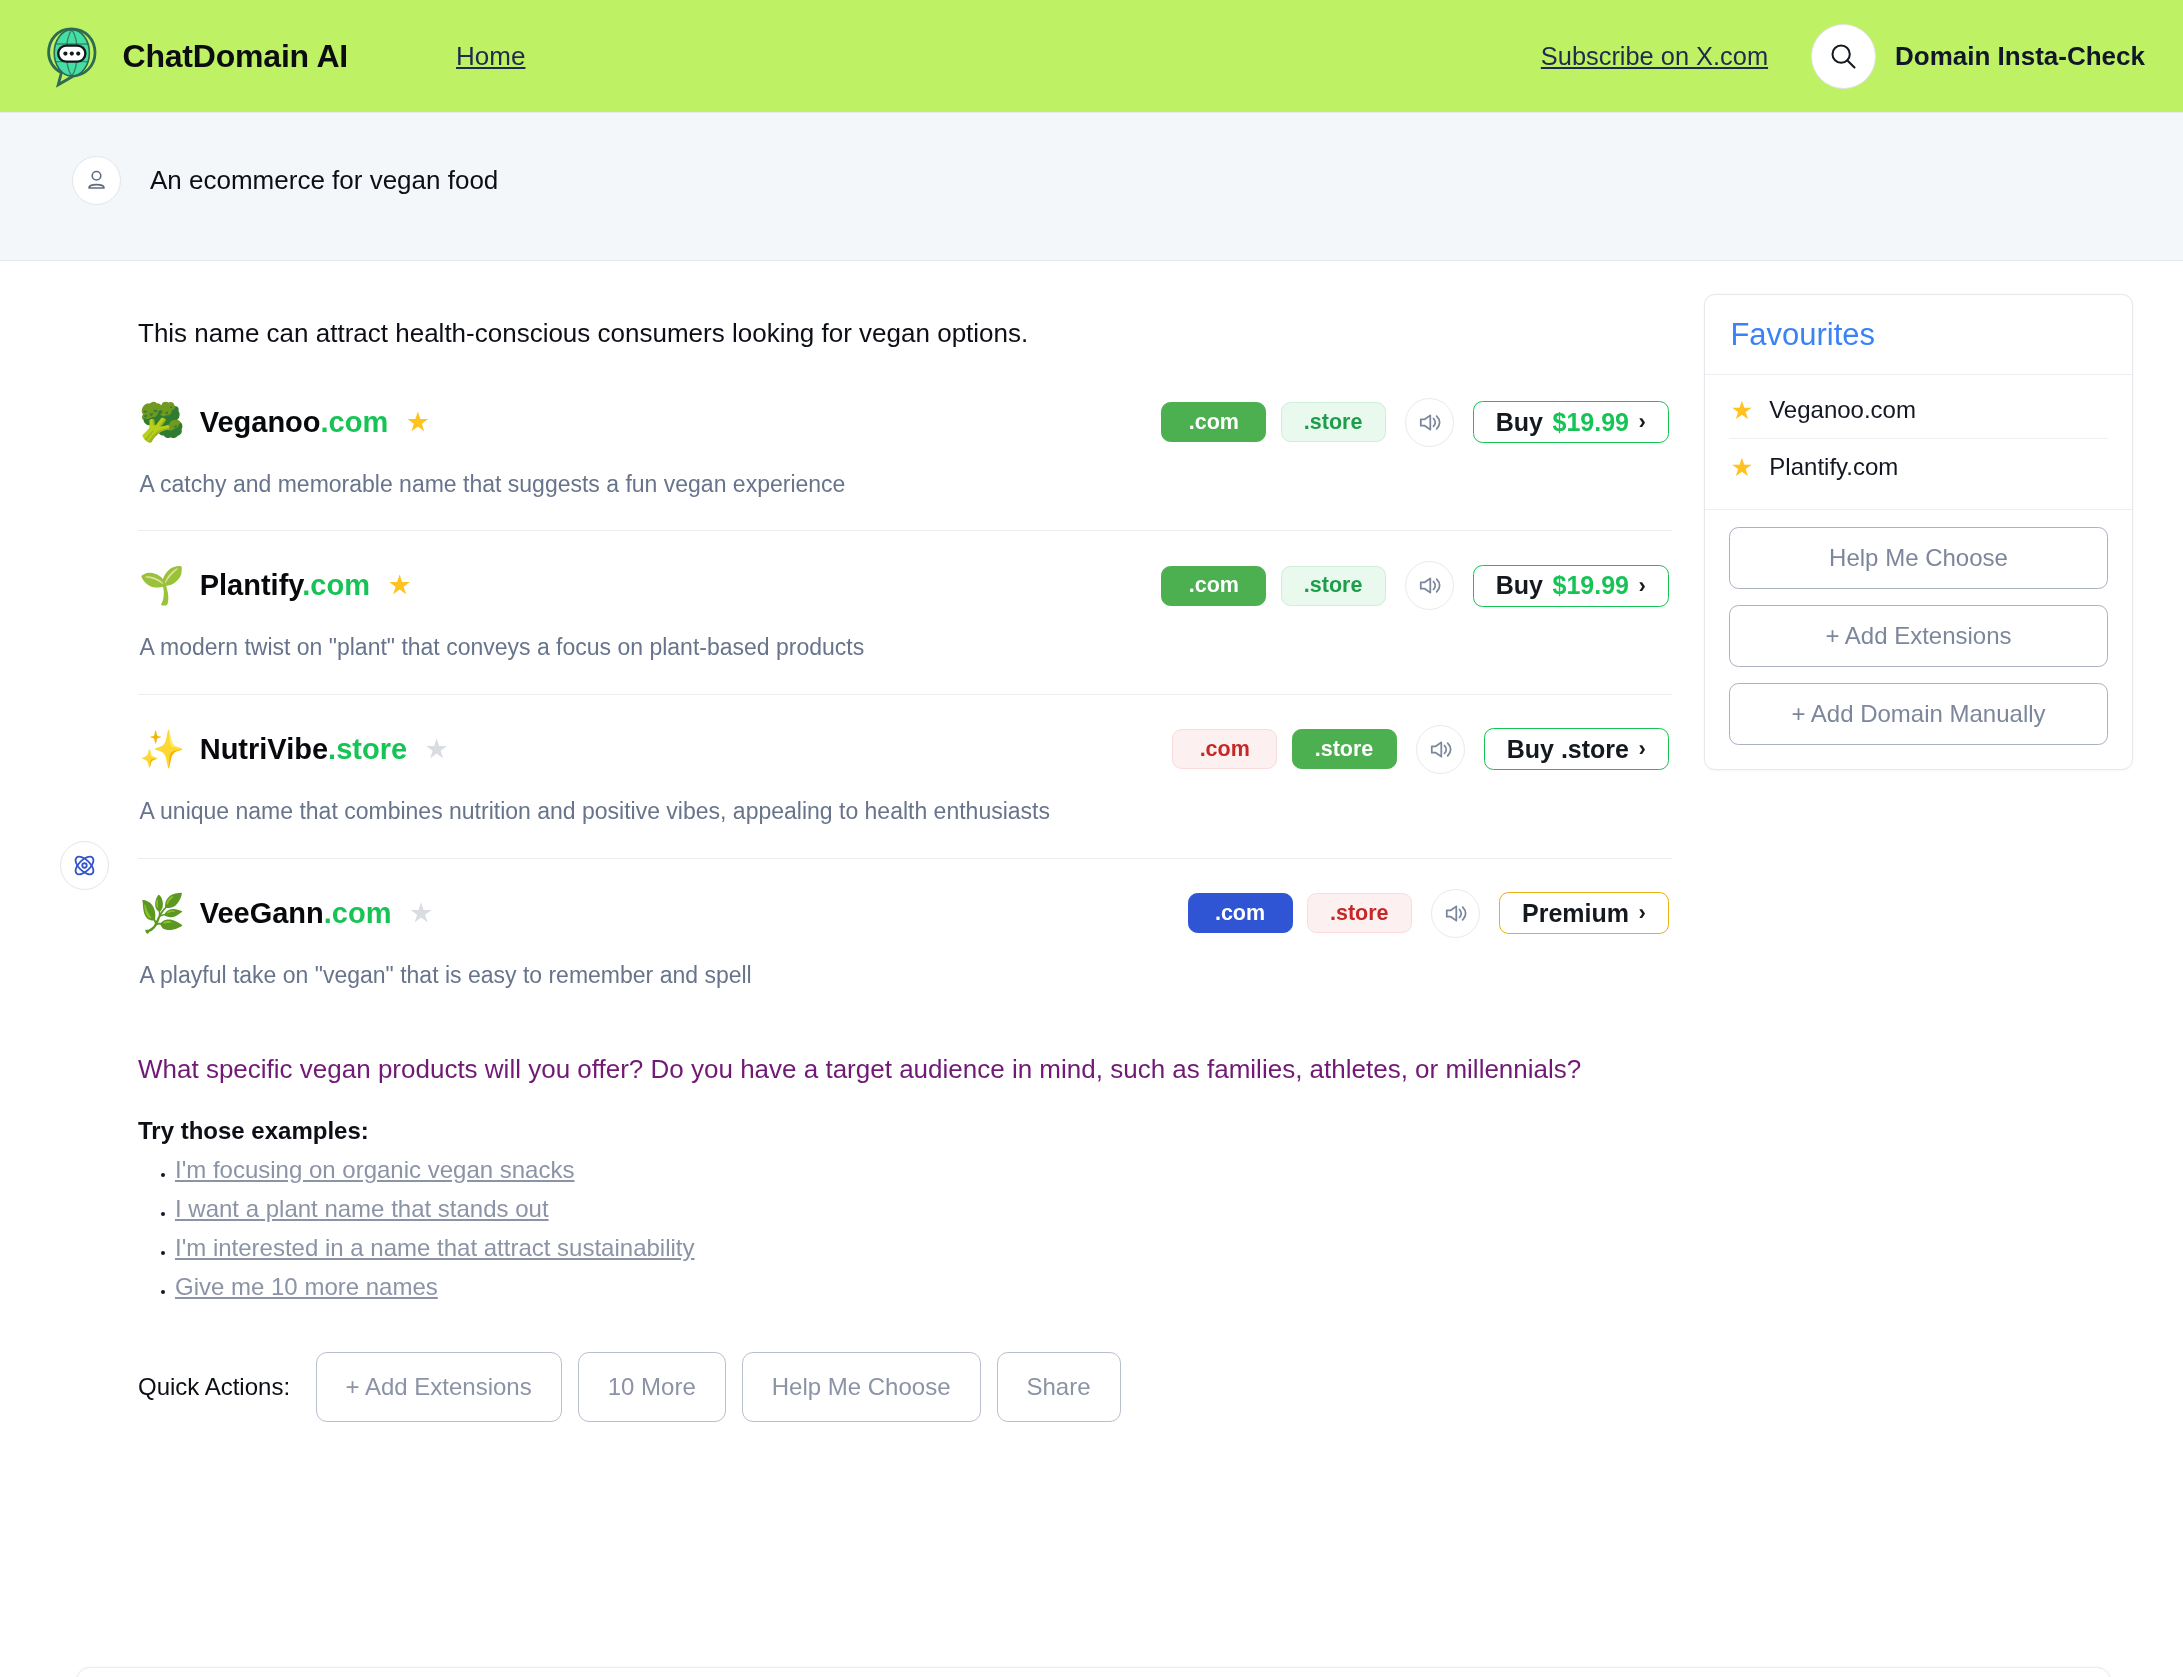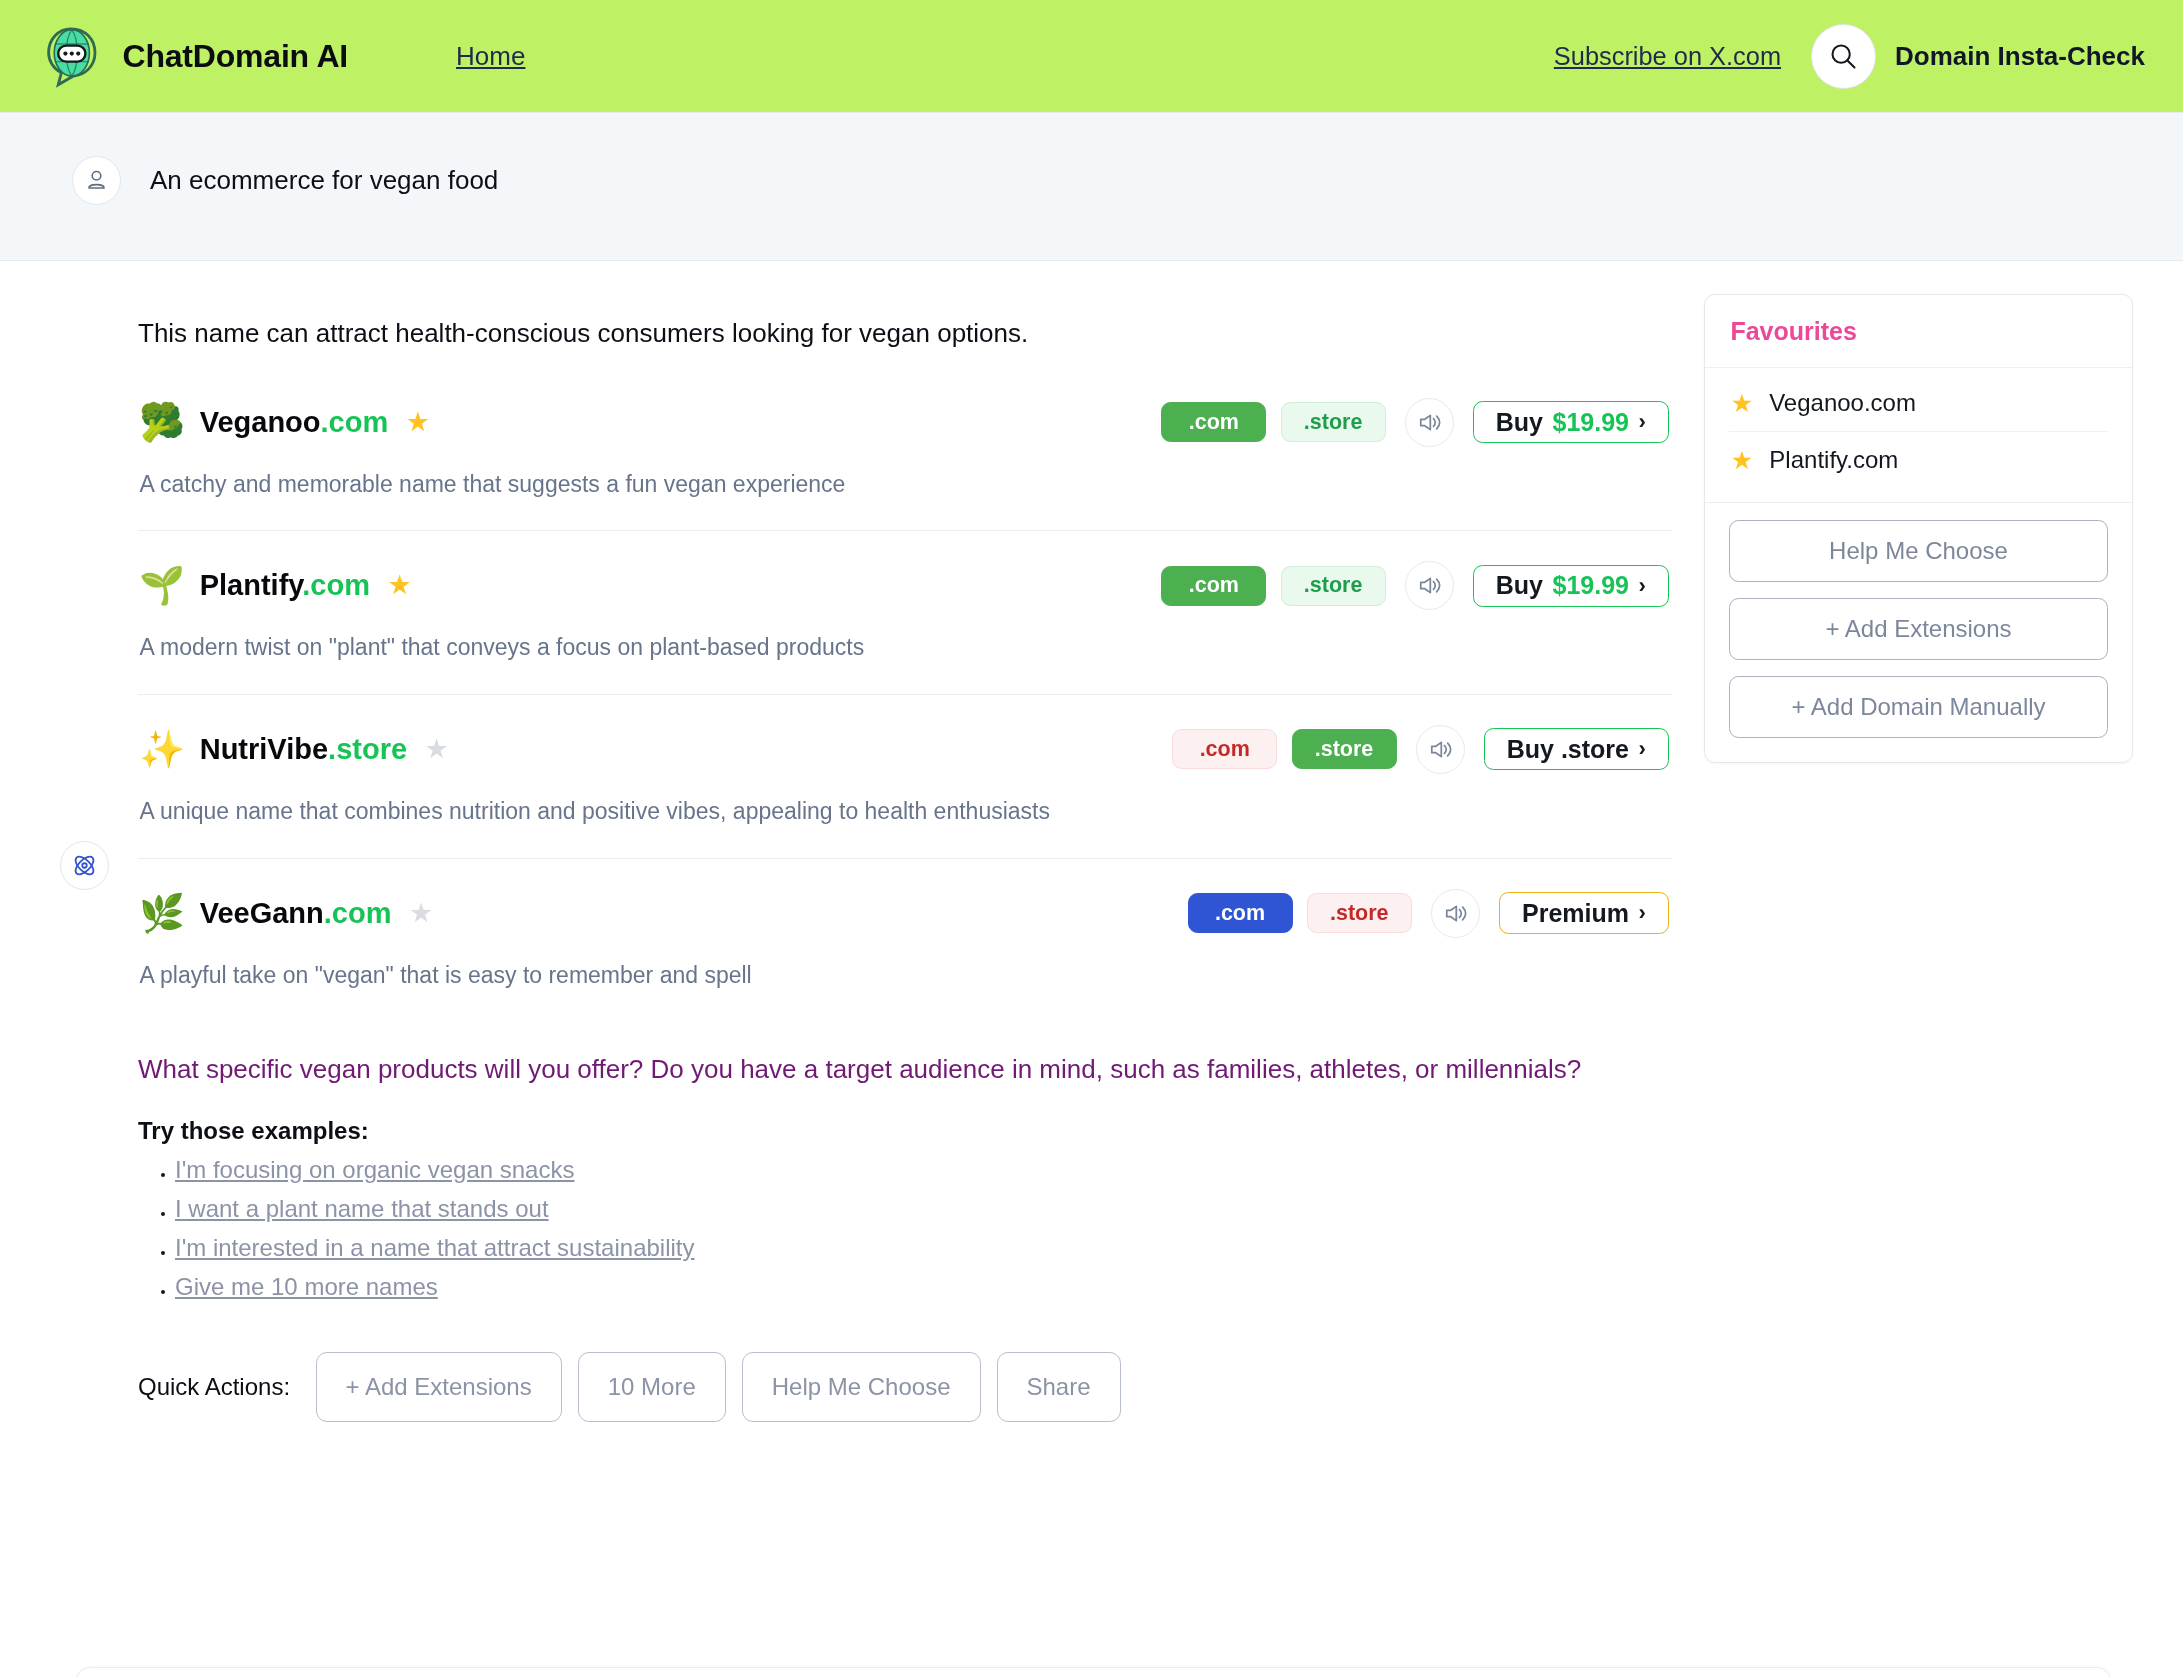--- a/index.html
+++ b/index.html
@@ -27,21 +27,21 @@
   .brand-name { font-size: 32px; font-weight: bold; color:#0b0d11; letter-spacing:-0.2px; }
   .nav-home {
     margin-left: 108px;
     font-size: 26px;
     color: #1f2a4d;
   }
   .header-right {
     margin-left:auto;
     display:flex;
     align-items:center;
-    gap: 30px;
+    gap: 43px;
   }
   .subscribe-link { font-size: 25.4px; color:#1f2a4d; }
   .insta-check { display:flex; align-items:center; gap: 19px; text-align: right; }
   .search-circle {
     width: 65px; height: 65px; border-radius:50%;
     border: 1.6px solid #e2e4e8;
     display:flex; align-items:center; justify-content:center;
     background:#fff;
   }
   .insta-label { font-size: 26px; font-weight:bold; color:#11162b; }
@@ -194,21 +194,21 @@
     position:absolute;
     top: 181px;
     left: 1704px;
     width: 429px;
     background:#ffffff;
     border: 1.6px solid #e6e8ed;
     border-radius: 11px;
     box-shadow: 0 0.8px 2.4px rgba(16,24,40,0.04);
   }
   .fav-header {
-    font-size: 25px; font-weight:bold; color:#ec4899;
+    font-size: 31px; font-weight:normal; color:#3b82f6;
     padding: 22px 25.4px 20.7px 25.4px;
     border-bottom: 1.6px solid #eceef2;
   }
   .fav-list { padding: 8px 0 14.3px 0; }
   .fav-row {
     display:flex; align-items:center; gap: 16px;
     padding: 12.7px 25.4px;
     font-size: 24px;
     color:#131722;
   }

